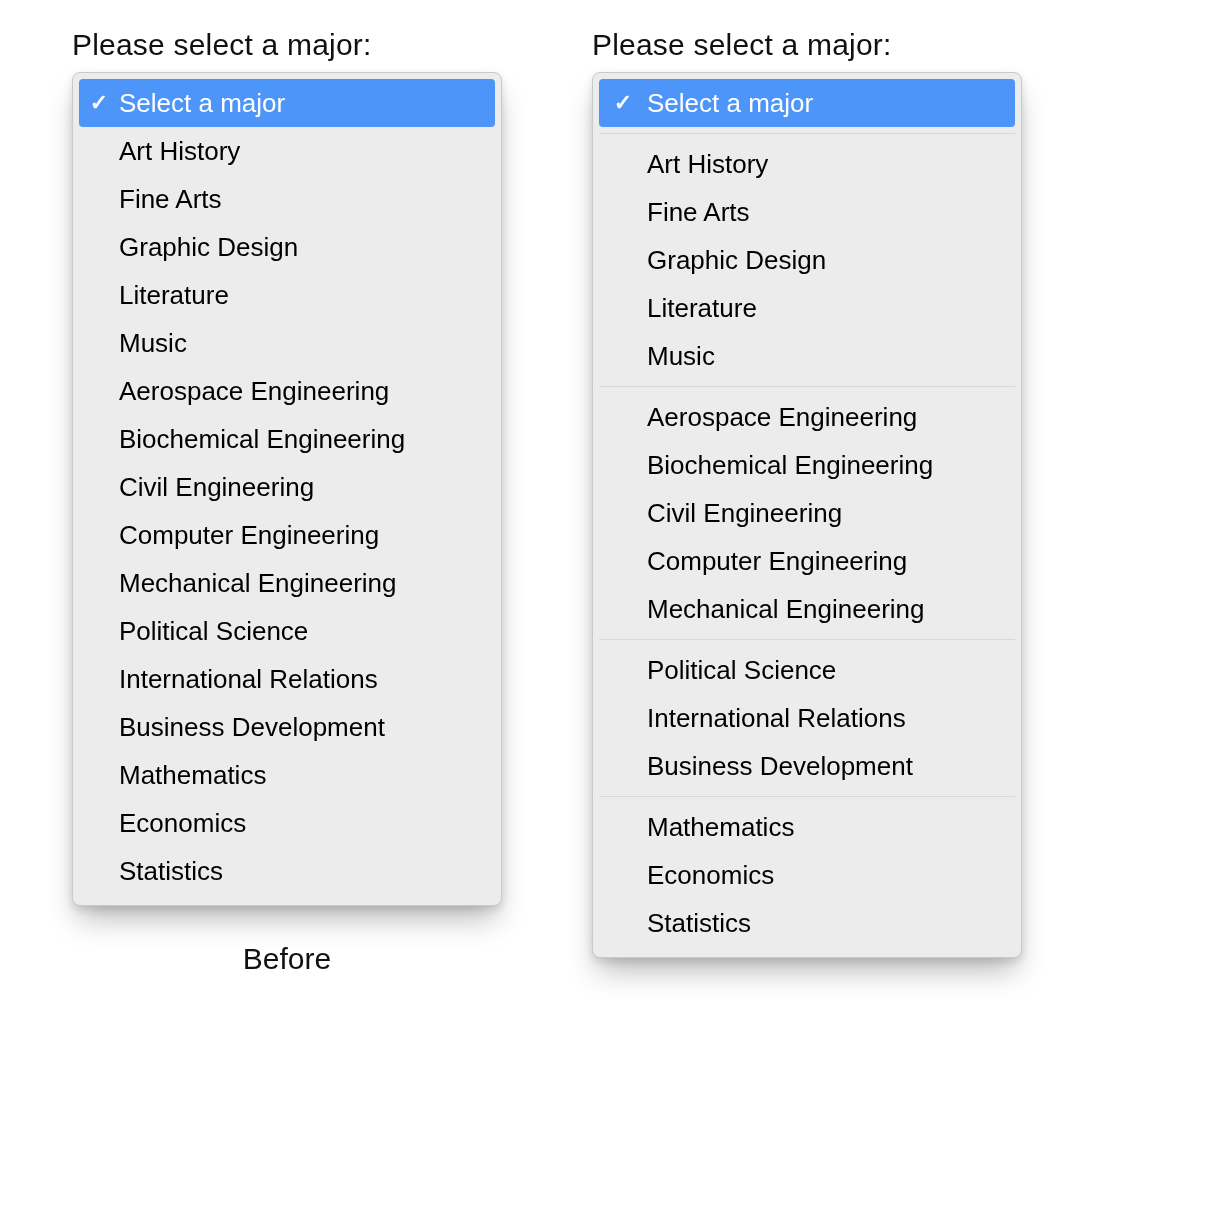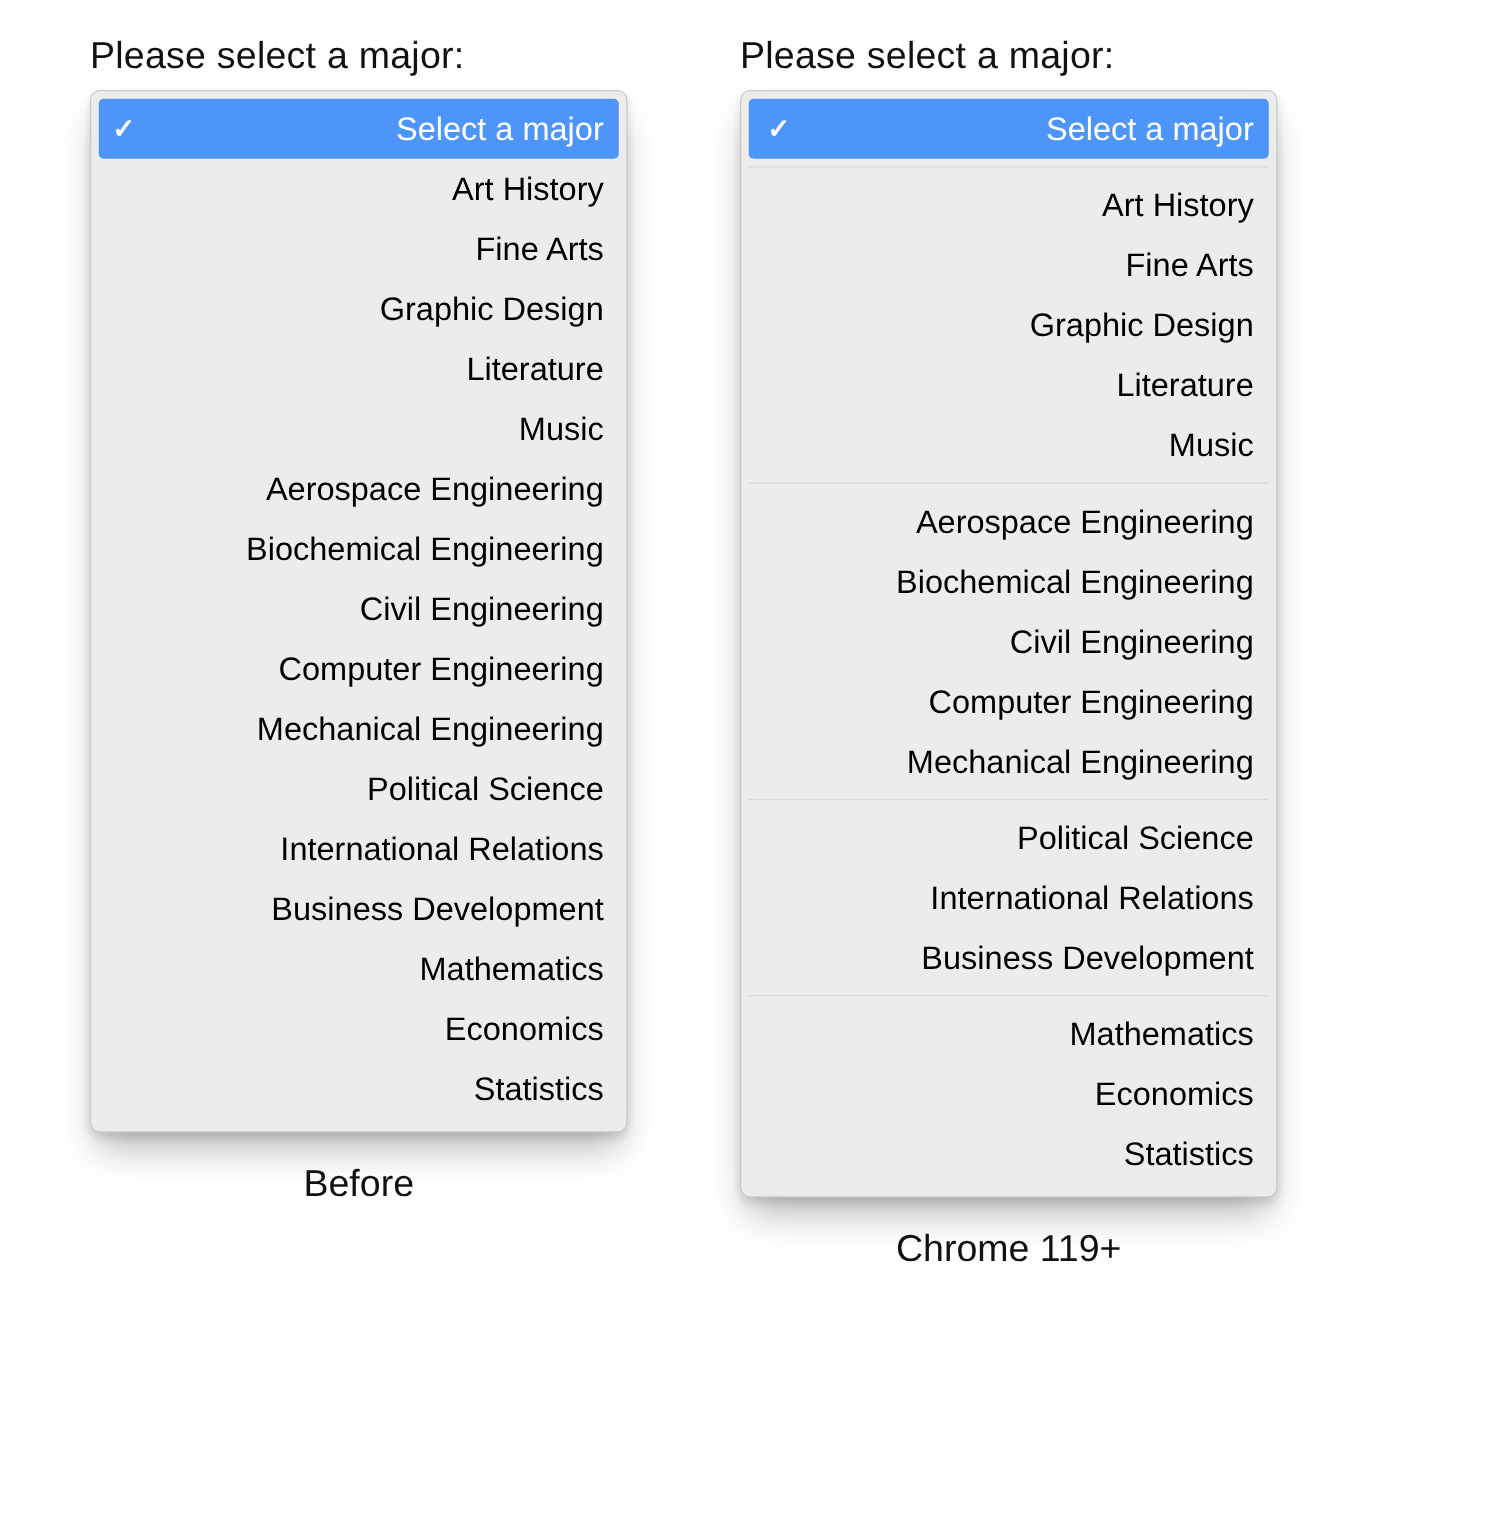--- a/index.html
+++ b/index.html
@@ -48,21 +48,21 @@
     display: flex;
     align-items: center;
     gap: 10px;
     height: 48px;
     padding: 0 12px 0 10px;
     font-size: 26px;
     color: #000000;
     border-radius: 4px;
     white-space: nowrap;
   }
-  .opt .label { flex: 1; text-align: right; }
+  .opt .label { flex: 1; }
   .opt .tick {
     width: 28px;
     display: inline-flex;
     justify-content: center;
     align-items: center;
     font-size: 22px;
     font-weight: 600;
     visibility: hidden;
   }
   .menu.front .opt .tick { width: 20px; }
@@ -75,21 +75,21 @@
     border-top: 1px solid var(--hr);
     margin-top: 6px;
     padding-top: 6px;
   }
   .menu.grouped .group:first-of-type {
     border-top: 1px solid var(--hr);
     margin-top: 6px;
     padding-top: 6px;
   }
   .caption {
-    margin-top: 25px;
+    margin-top: 36px;
     font-size: 30px;
     font-weight: 400;
     color: #111;
   }
 </style>
 </head>
 <body>
 
 <div class="stage">
 
@@ -243,16 +243,15 @@
           <div class="opt" role="option">
             <span class="tick">✓</span>
             <span class="label">Economics</span>
           </div>
           <div class="opt" role="option">
             <span class="tick">✓</span>
             <span class="label">Statistics</span>
           </div>
         </div>
       </div>
-    <div class="caption">Chrome 119+</div>
   </div>
 
 </div>
 
 </body></html>

